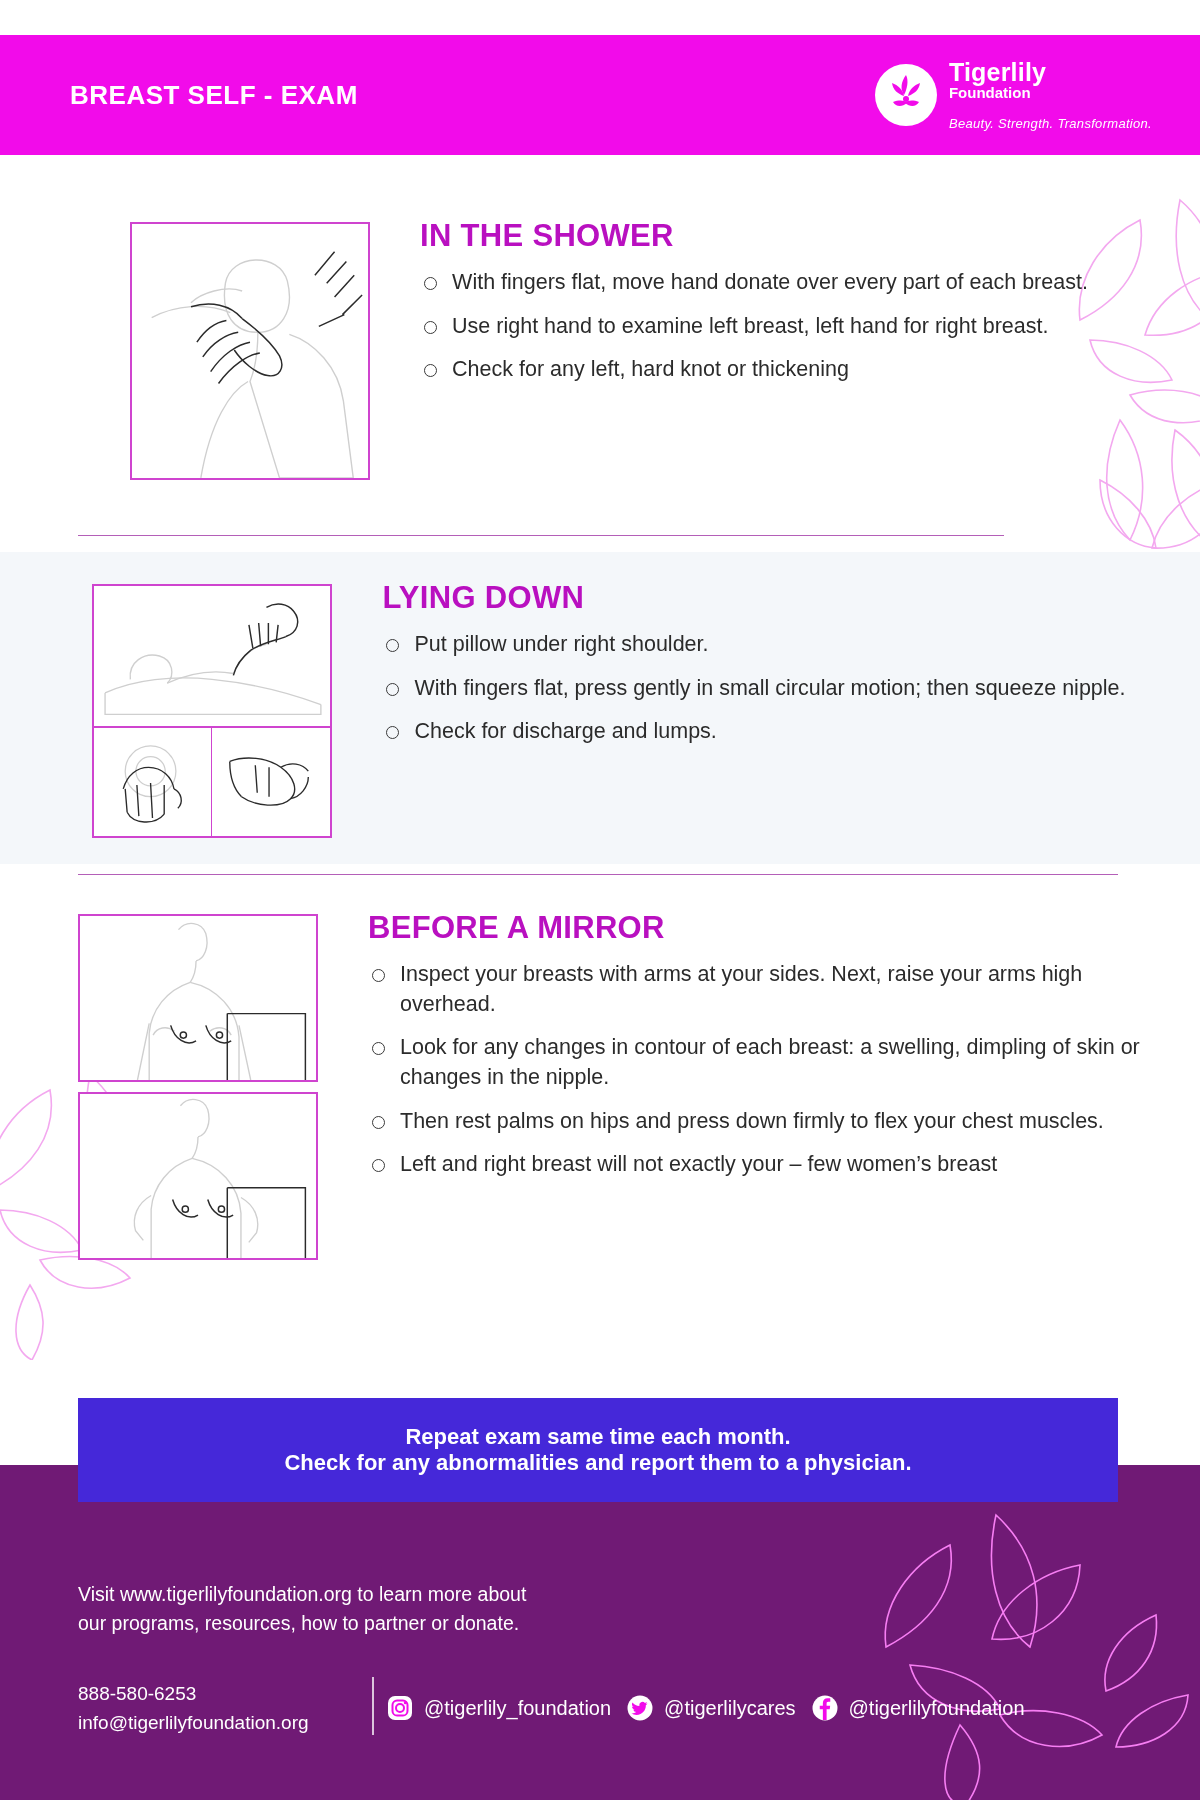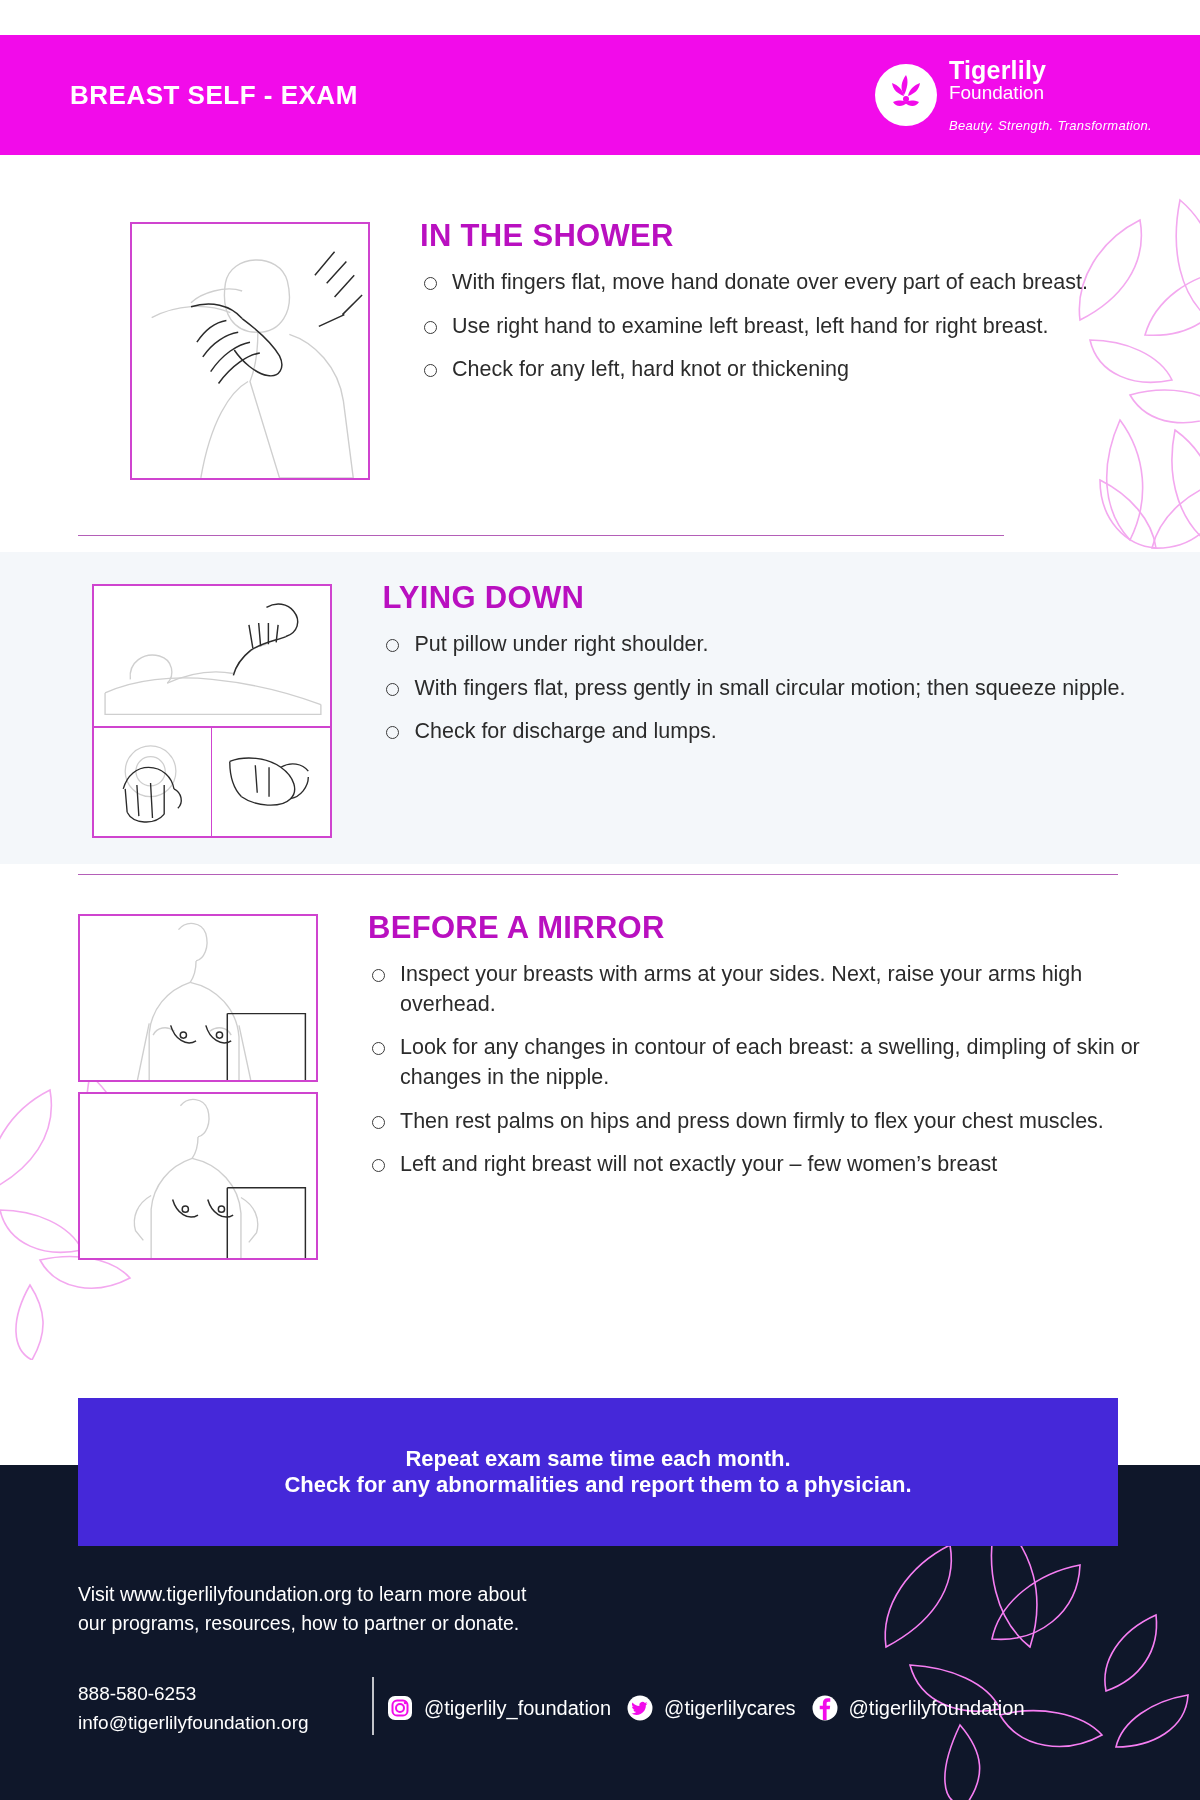--- a/index.html
+++ b/index.html
@@ -32,21 +32,21 @@
   .logo-wrap { display: flex; align-items: center; gap: 12px; }
   .logo-mark {
     width: 62px; height: 62px; border-radius: 50%;
     background: #ffffff;
     position: relative;
     display: flex; align-items: center; justify-content: center;
   }
   .logo-mark svg { display: block; }
   .logo-text { color: #fff; line-height: 1.05; }
   .logo-text .l1 { font-size: 25px; font-weight: bold; letter-spacing: .2px; }
-  .logo-text .l2 { font-size: 19px; font-weight: normal; }
+  .logo-text .l2 { font-size: 15px; font-weight: bold; }
   .logo-text .l3 { font-size: 13px; font-style: italic; letter-spacing: .3px; margin-top: 16px; }
 
   
   .decor { position: absolute; pointer-events: none; }
   .decor svg { display: block; }
   .decor-tr { right: -40px; top: 180px; opacity: 1; }
   .decor-ml { left: -60px; top: 1060px; }
 
   
   .section {
@@ -94,39 +94,39 @@
   .divider {
     position: absolute;
     height: 1px;
     background: #b45fb8;
   }
 
   
   .callout {
     position: absolute;
     left: 78px; top: 1398px;
-    width: 1040px; height: 148px;
+    width: 1040px; height: 104px;
     background: #4528d9;
     display: flex; flex-direction: column;
     align-items: center; justify-content: center;
     gap: 0;
   }
   .callout p {
     color: #ffffff;
     font-size: 22px;
     font-weight: bold;
     text-align: center;
   }
 
   
   .footer {
     position: absolute;
     left: 0; top: 1465px;
     width: 1200px; height: 335px;
-    background: #0f172a;
+    background: #701a75;
     overflow: hidden;
   }
   .footer-visit {
     position: absolute; left: 78px; top: 115px;
     color: #ffffff; font-size: 19.5px; line-height: 1.5;
   }
   .footer-contact {
     position: absolute; left: 78px; top: 215px;
     color: #ffffff; font-size: 19px; line-height: 1.5;
   }

